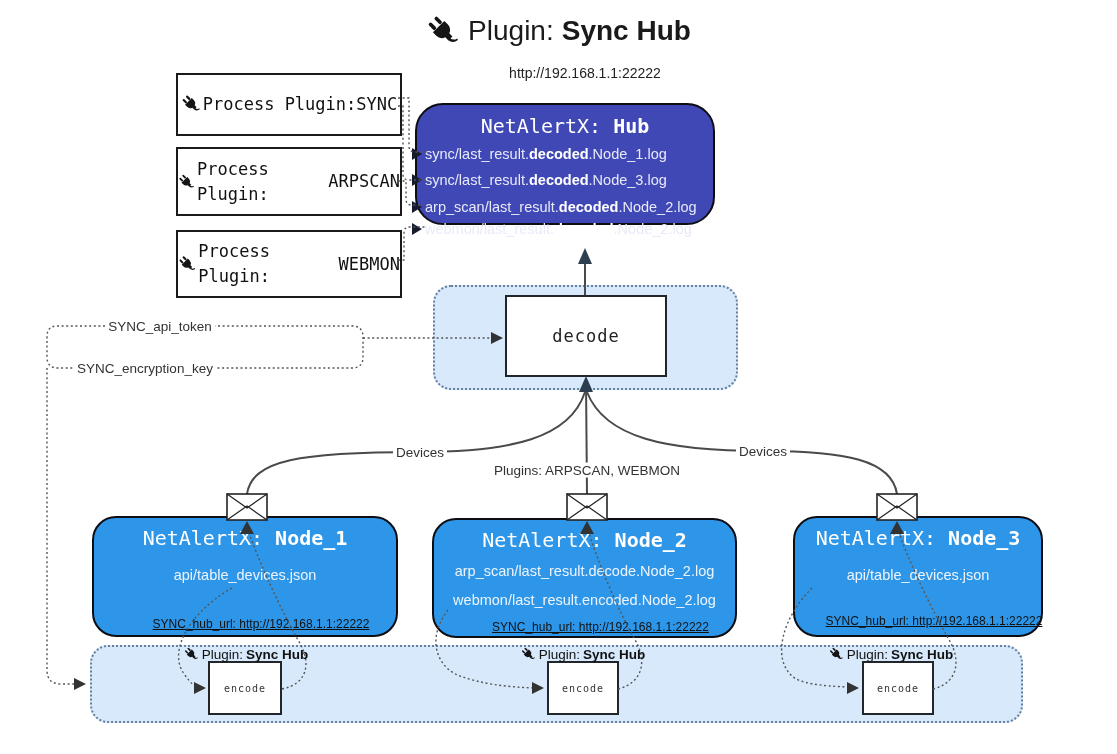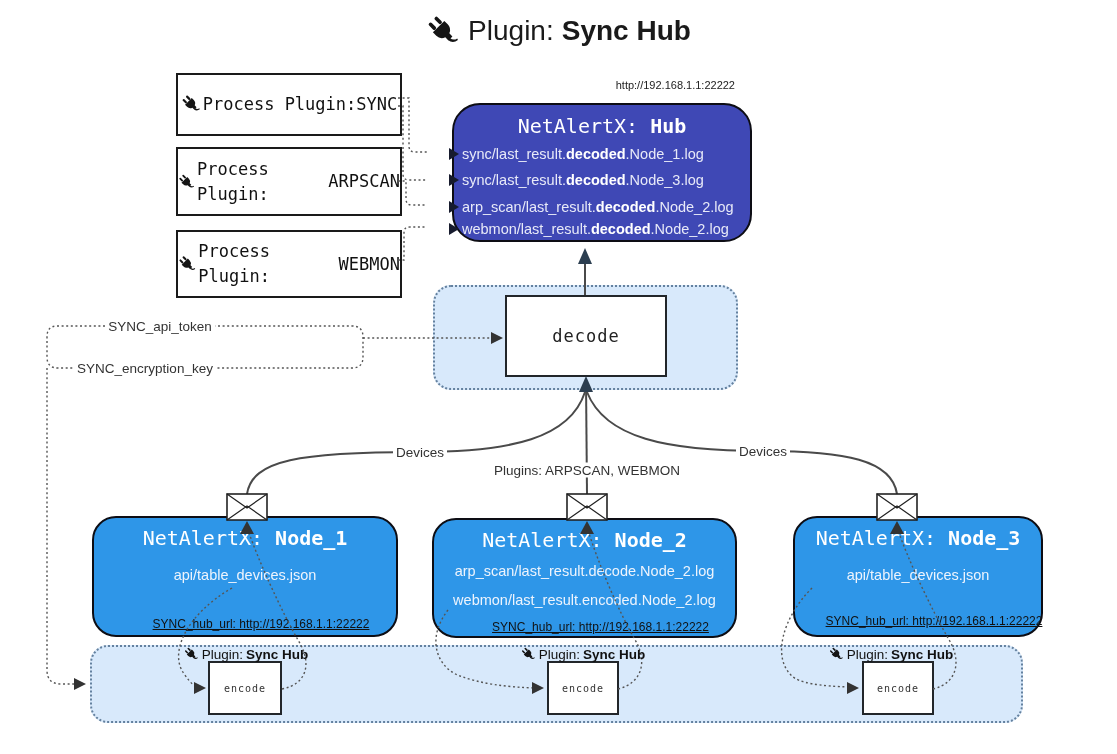--- a/index.html
+++ b/index.html
@@ -14,31 +14,31 @@
   .title b{font-weight:800;}
   .plug{display:inline-block;}
 
   
   .pbox{background:#fff;border:2px solid #1a1a1a;z-index:2;display:flex;
         justify-content:center;align-items:center;font-family:"DejaVu Sans Mono",monospace;
         font-size:17px;line-height:1.45;color:#111;}
   .pbox .l1{display:flex;align-items:center;gap:2px;}
 
   
-  .hub{left:452px;top:103px;width:300px;height:139px;background:#3f48b5;border:2.5px solid #0d0d14;
+  .hub{left:415px;top:103px;width:300px;height:122px;background:#3f48b5;border:2.5px solid #0d0d14;
        border-radius:28px;z-index:2;color:#fff;box-sizing:border-box;}
   .hub-title{position:absolute;left:0;top:9px;width:100%;text-align:center;
              font-family:"DejaVu Sans Mono",monospace;font-size:20px;color:#fff;}
   .hub-title b,.node-title b{font-weight:bold;}
   .hub-row{position:absolute;left:0;display:flex;align-items:center;height:20px;width:100%;}
   .tri{width:0;height:0;border-left:10px solid #171b2e;border-top:6px solid transparent;
        border-bottom:6px solid transparent;margin-left:-5px;margin-right:3px;flex:0 0 auto;}
   .hub-line{font-size:14.5px;color:#e8eaf8;white-space:nowrap;}
   .hub-line b{font-weight:bold;color:#fff;}
-  .url{top:79px;left:435px;width:300px;text-align:right;font-size:11px;color:#222;z-index:2;}
+  .url{top:65px;left:435px;width:300px;text-align:center;font-size:14px;color:#222;z-index:2;}
 
   
   .bluebox{background:#d8e9fb;border:2px dotted #64819f;border-radius:18px;z-index:1;box-sizing:border-box;}
   .whitebox{background:#fff;border:2px solid #22262a;box-sizing:border-box;display:flex;
             align-items:center;justify-content:center;font-family:"DejaVu Sans Mono",monospace;z-index:2;}
   .decode-box{font-size:17px;letter-spacing:1px;color:#222;}
   .encode-box{font-size:10px;letter-spacing:1px;color:#333;}
 
   
   .node{background:#2e96e8;border:2.5px solid #0d0d14;border-radius:24px;z-index:2;color:#fff;box-sizing:border-box;}

